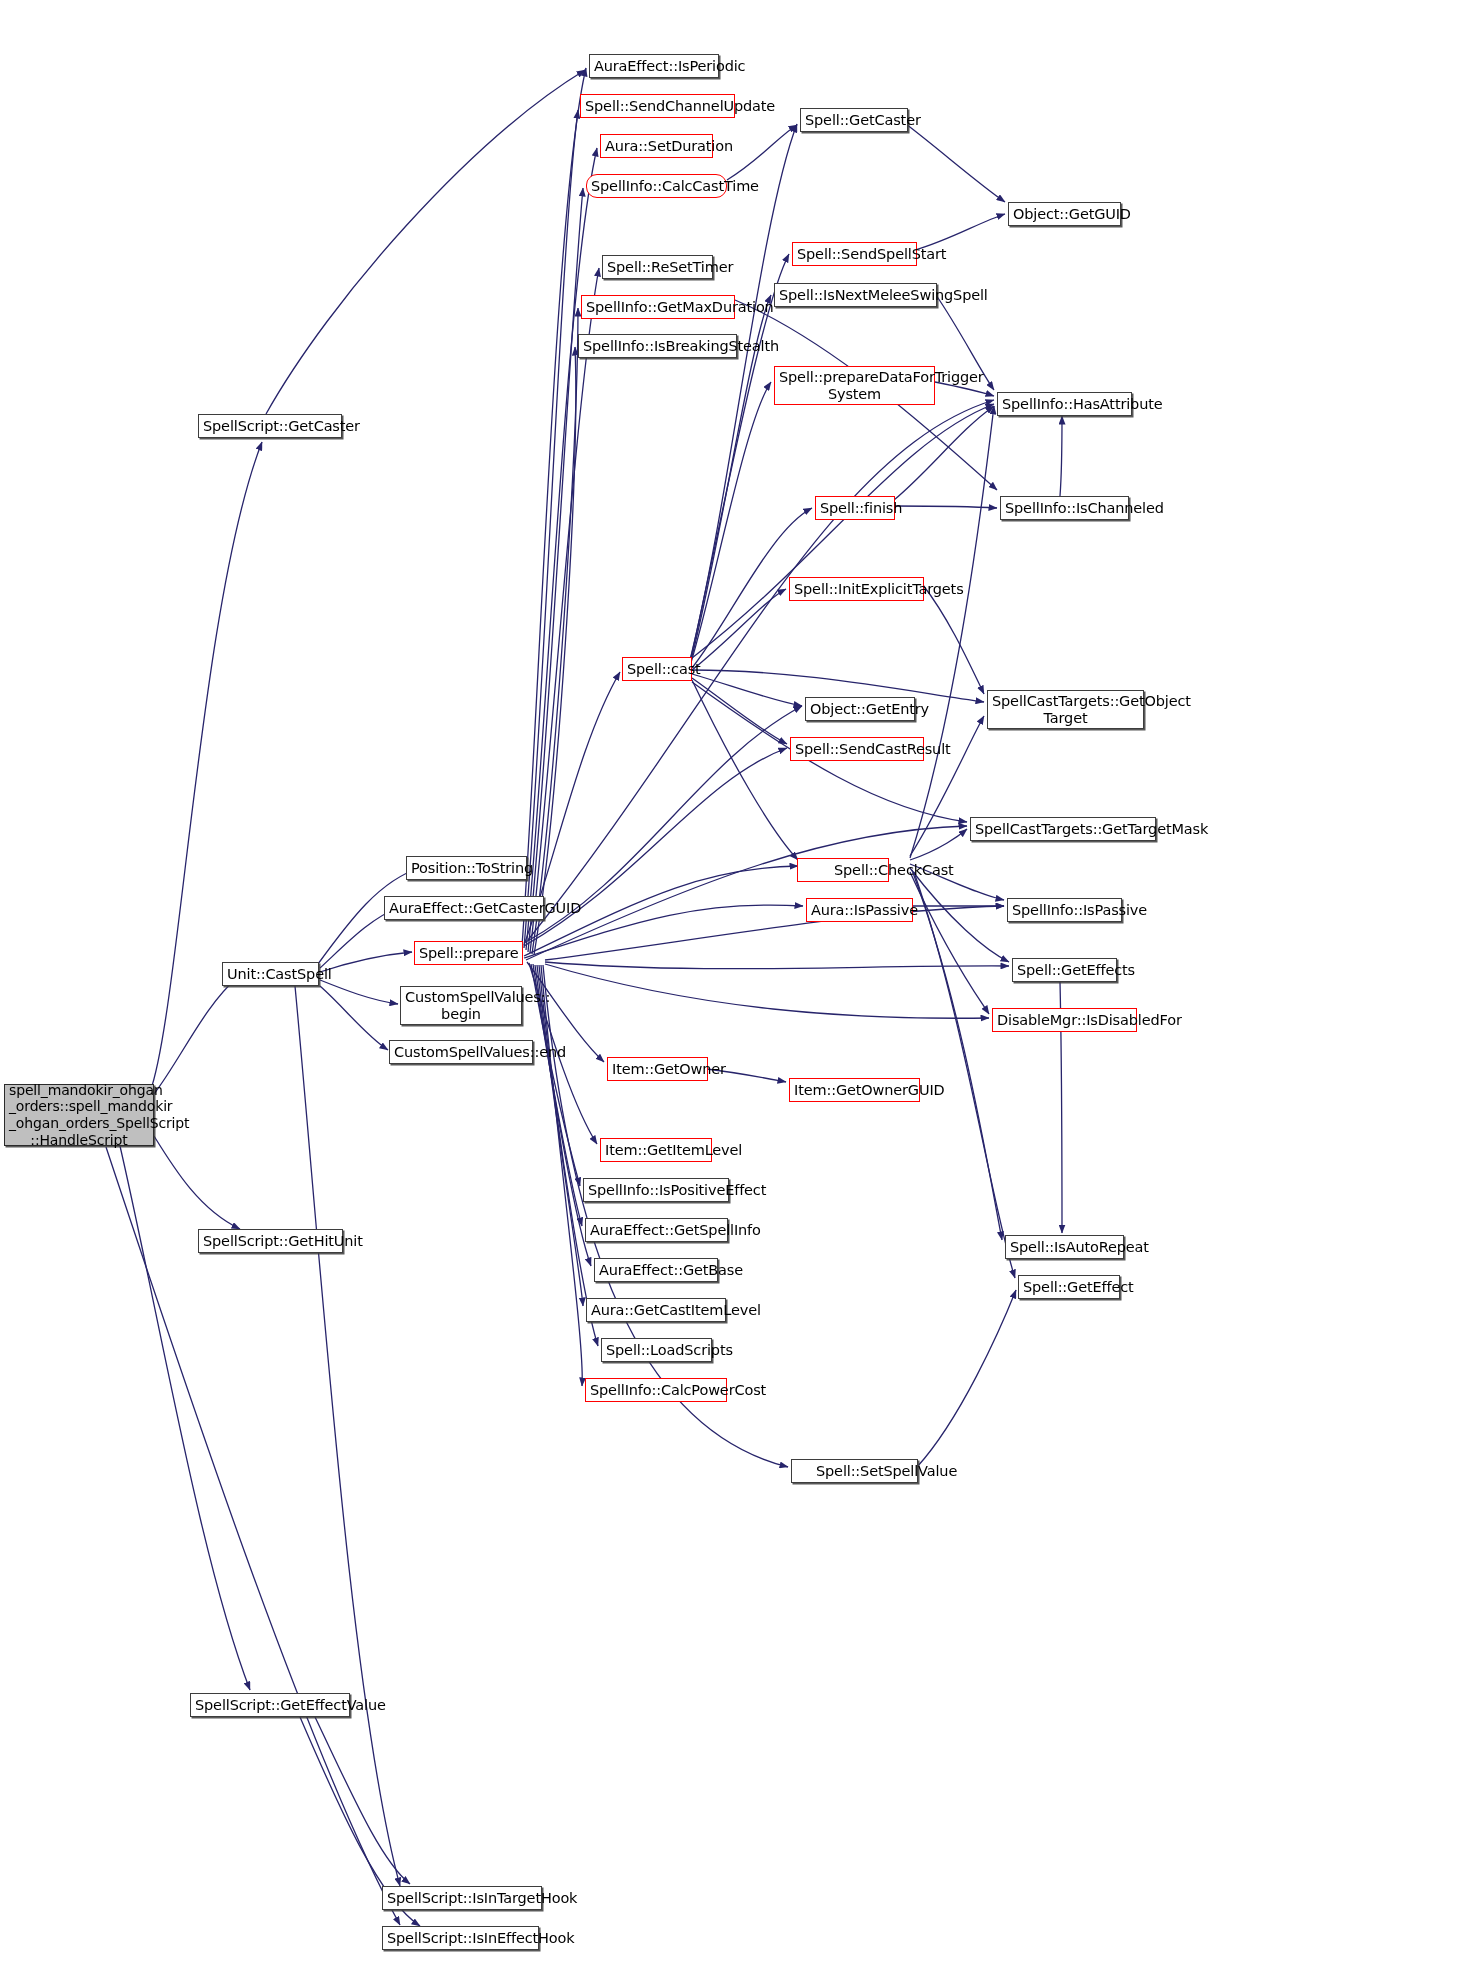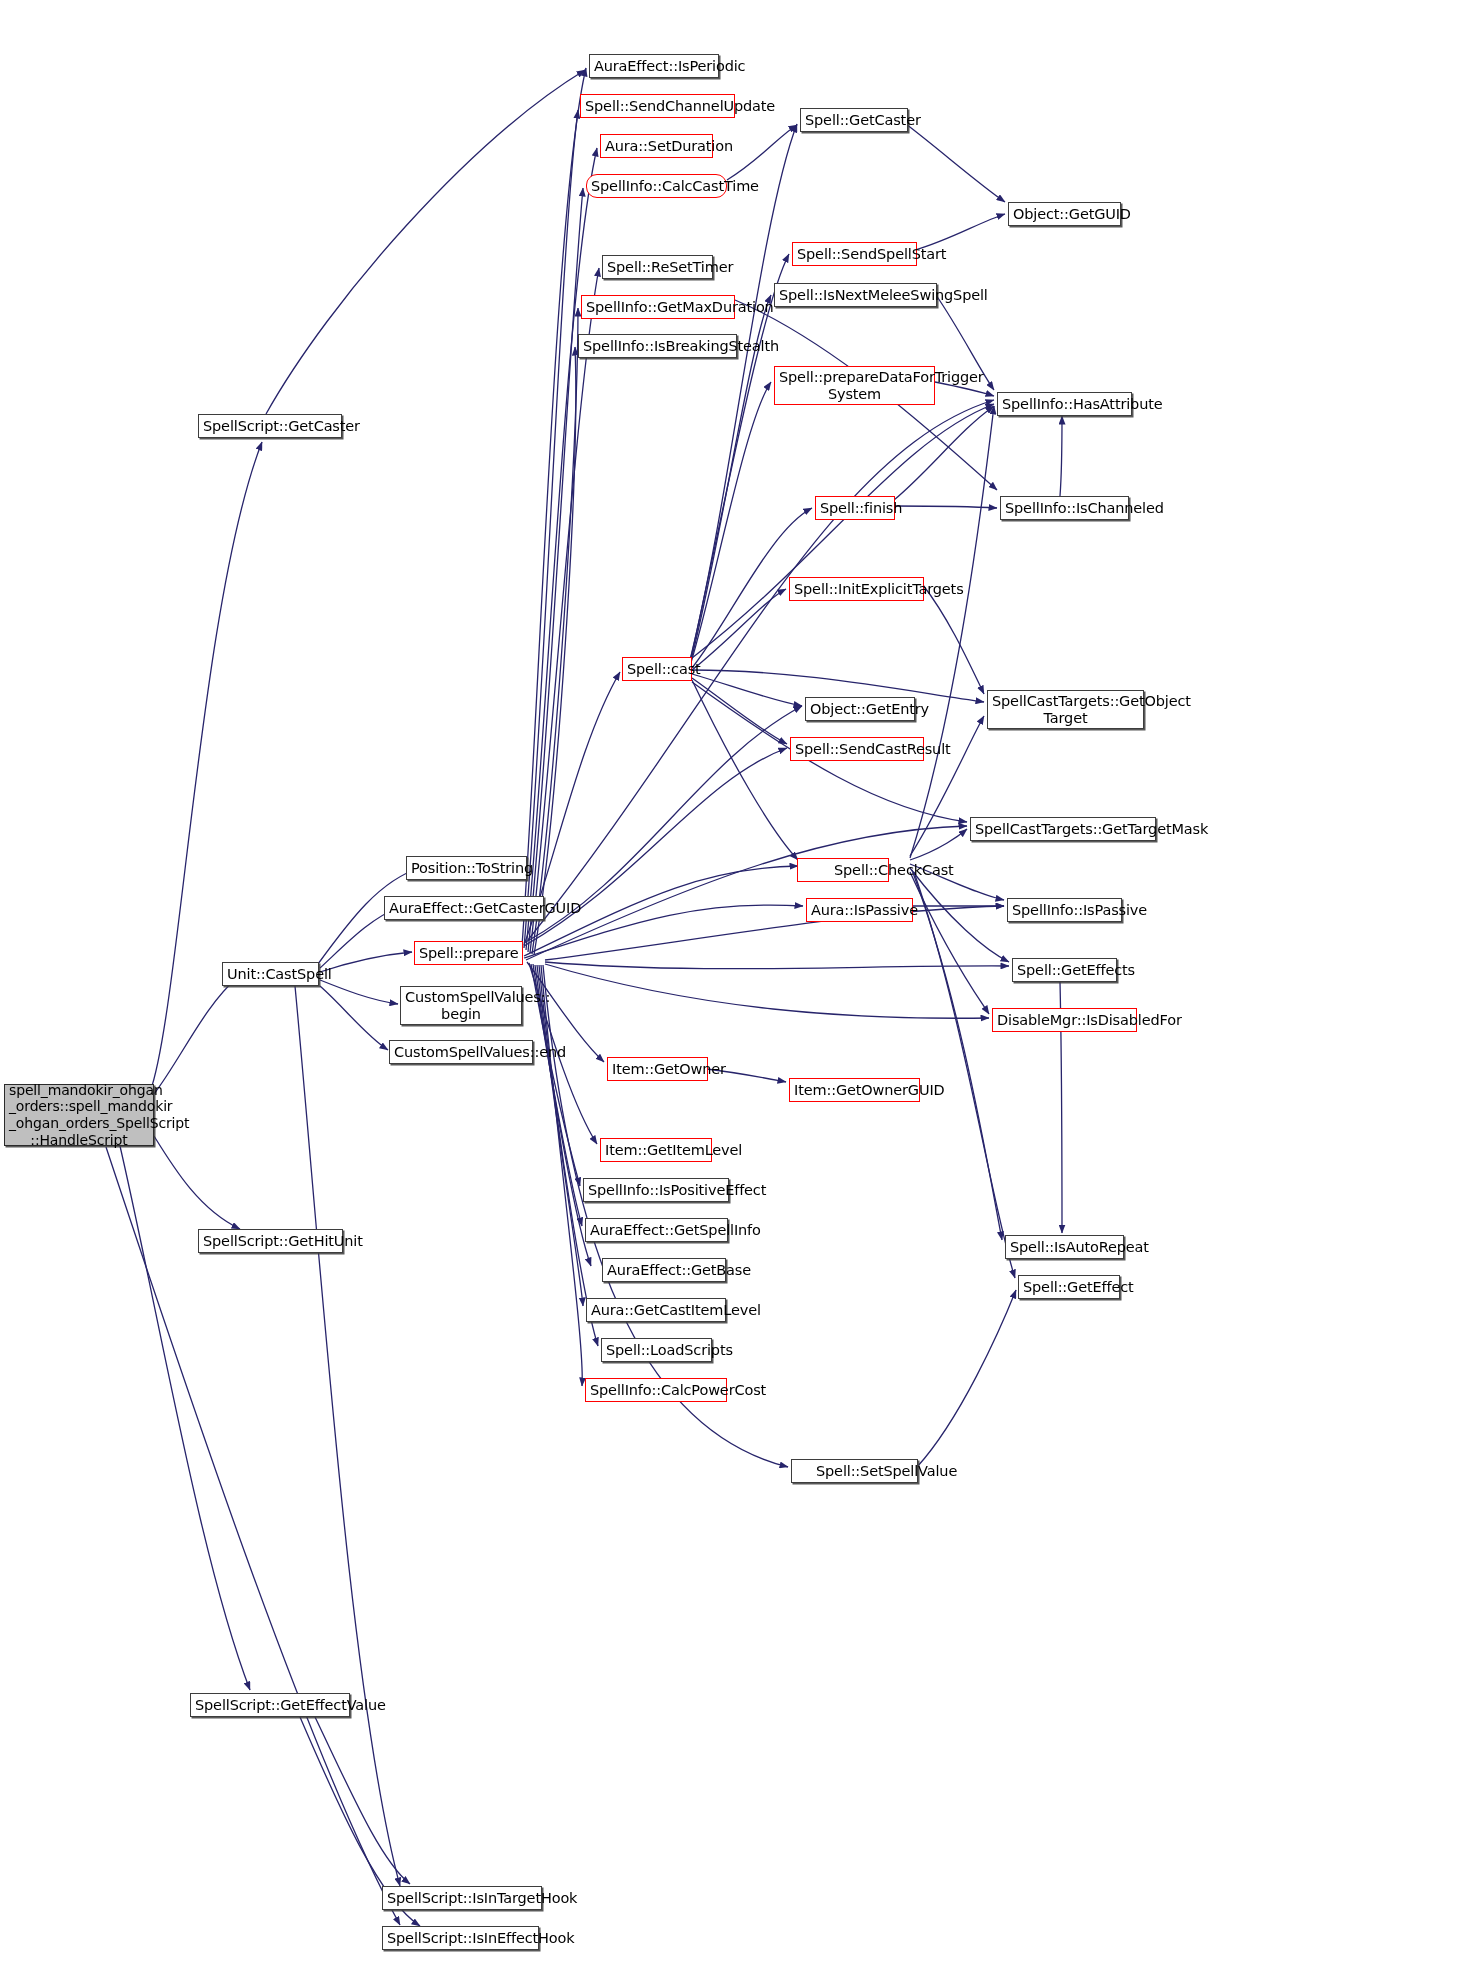--- a/index.html
+++ b/index.html
@@ -164,21 +164,21 @@
       <div class="node red" style="left: 600px; top: 134px; width: 113px; height: 24px;"><span class="node-label">Aura::SetDuration</span></div>
       <div class="node red" style="left: 586px; top: 174px; width: 141px; height: 24px; border-radius: 11px;"><span class="node-label">SpellInfo::CalcCastTime</span></div>
       <div class="node" style="left: 602px; top: 255px; width: 111px; height: 24px;"><span class="node-label">Spell::ReSetTimer</span></div>
       <div class="node red" style="left: 581px; top: 295px; width: 154px; height: 24px;"><span class="node-label">SpellInfo::GetMaxDuration</span></div>
       <div class="node" style="left: 578px; top: 334px; width: 159px; height: 24px;"><span class="node-label">SpellInfo::IsBreakingStealth</span></div>
       <div class="node red" style="left: 622px; top: 657px; width: 70px; height: 24px;"><span class="node-label">Spell::cast</span></div>
       <div class="node red" style="left: 607px; top: 1057px; width: 101px; height: 24px;"><span class="node-label">Item::GetOwner</span></div>
       <div class="node red" style="left: 600px; top: 1138px; width: 112px; height: 24px;"><span class="node-label">Item::GetItemLevel</span></div>
       <div class="node" style="left: 583px; top: 1178px; width: 146px; height: 24px;"><span class="node-label">SpellInfo::IsPositiveEffect</span></div>
       <div class="node" style="left: 585px; top: 1218px; width: 143px; height: 24px;"><span class="node-label">AuraEffect::GetSpellInfo</span></div>
-      <div class="node" style="left: 594px; top: 1258px; width: 124px; height: 24px; margin-left: 8px;"><span class="node-label">AuraEffect::GetBase</span></div>
+      <div class="node" style="left: 594px; top: 1258px; width: 124px; height: 24px;"><span class="node-label">AuraEffect::GetBase</span></div>
       <div class="node" style="left: 586px; top: 1298px; width: 140px; height: 24px;"><span class="node-label">Aura::GetCastItemLevel</span></div>
       <div class="node" style="left: 601px; top: 1338px; width: 111px; height: 24px;"><span class="node-label">Spell::LoadScripts</span></div>
       <div class="node red" style="left: 585px; top: 1378px; width: 142px; height: 24px;"><span class="node-label">SpellInfo::CalcPowerCost</span></div>
       <div class="node" style="left: 800px; top: 108px; width: 108px; height: 24px;"><span class="node-label">Spell::GetCaster</span></div>
       <div class="node red" style="left: 792px; top: 242px; width: 125px; height: 24px;"><span class="node-label">Spell::SendSpellStart</span></div>
       <div class="node" style="left: 774px; top: 283px; width: 163px; height: 24px;"><span class="node-label">Spell::IsNextMeleeSwingSpell</span></div>
       <div class="node red" style="left: 774px; top: 366px; width: 161px; height: 39px;"><span class="node-label">Spell::prepareDataForTrigger
 System</span></div>
       <div class="node red" style="left: 815px; top: 496px; width: 80px; height: 24px;"><span class="node-label">Spell::finish</span></div>
       <div class="node red" style="left: 789px; top: 577px; width: 135px; height: 24px;"><span class="node-label">Spell::InitExplicitTargets</span></div>

